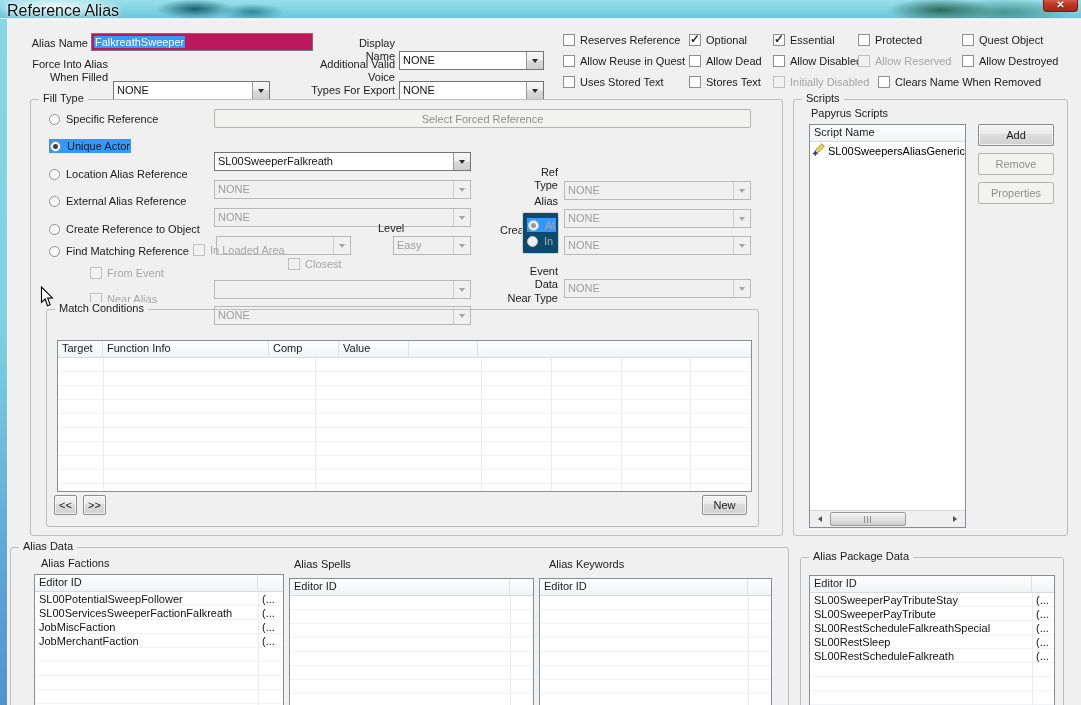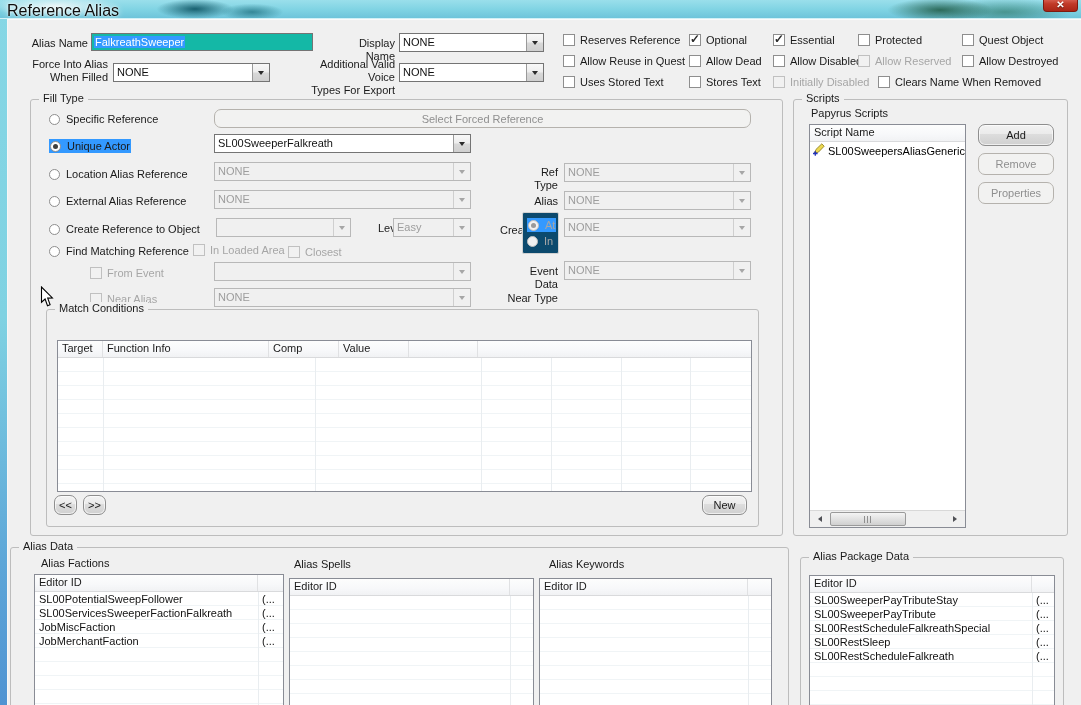--- a/index.html
+++ b/index.html
@@ -32,27 +32,27 @@
   .close-btn span { color:#fff; font-size:10px; font-weight:bold; line-height:12px; text-shadow:0 1px 1px rgba(0,0,0,.5); }
 
   
   .client { position:absolute; left:7px; top:19px; width:1074px; height:686px;
     background:#f0f0f0; border-top:1px solid #fbfbfb; border-left:1px solid #f7f7f7; }
 
   .lbl { position:absolute; font-size:11px; line-height:13px; color:#1a1a1a; }
   .r { text-align:right;padding-left:17px; }
 
   
-  .tbox { position:absolute; background:#14b8a6; border:1px solid #747474; height:18px;
+  .tbox { position:absolute; background:#be185d; border:1px solid #747474; height:18px;
     font-size:11px; display:flex; align-items:center; padding:0 2px; overflow:hidden; }
   .sel { background:#3399ff; color:#fff; padding:0 1px; white-space:nowrap; }
 
   
   .combo { position:absolute; height:19px; background:#fff; border:1px solid #747474;
-    display:flex; align-items:stretch; }
+    display:flex; align-items:stretch;margin-top:18px; }
   .combo .val { flex:1; font-size:11px; color:#111; padding:2px 3px 0 3px; white-space:nowrap; overflow:hidden; }
   .combo .cbtn { width:17px; display:flex; align-items:center; justify-content:center;
     background:linear-gradient(#f8f8f8,#eeeeee 45%,#d8d8d8 55%,#cfcfcf); border-left:1px solid #9a9a9a; }
   .combo .arr { width:0; height:0; border:3.5px solid transparent; border-top:4px solid #2a2a2a; margin-top:4px; }
   .combo.dis { background:#f0f0f0; border-color:#b8b8b8; }
   .combo.dis .val { color:#9d9d9d; }
   .combo.dis .cbtn { background:#f0f0f0; border-left:1px solid #cfcfcf; }
   .combo.dis .arr { border-top-color:#a6a6a6; }
 
   
@@ -68,21 +68,21 @@
   .radio.sel .rb::after { content:""; position:absolute; left:2px; top:2px; width:5px; height:5px; border-radius:50%; background:#3f3f3f; }
   .radio.dis { color:#a6a6a6; }
   .radio.dis .rb { border-color:#c0c0c0; background:#f1f1f1; }
   .radio.dis.sel .rb::after { background:#9a9a9a; }
 
   
   .group { position:absolute; border:1px solid #bdbdbd; border-radius:3px; }
   .glabel { position:absolute; top:-8px; left:8px; background:#f0f0f0; padding:0 4px; font-size:11px; color:#1a1a1a; white-space:nowrap; }
 
   
-  .btn7 { position:absolute; border:1px solid #8e8e8e; border-radius:7px; font-size:11px; color:#1a1a1a;
+  .btn7 { position:absolute; border:1px solid #8e8e8e; border-radius:2px; font-size:11px; color:#1a1a1a;
     background:linear-gradient(#f3f3f3,#ebebeb 45%,#dddddd 46%,#d0d0d0);
     box-shadow:inset 0 0 0 1px rgba(255,255,255,.65);
     display:flex; align-items:center; justify-content:center; white-space:nowrap; }
   .btn7.dis { border-color:#b5b2ad; background:#f2f2f1; color:#8f8f8f; box-shadow:none; }
 
   
   .list { position:absolute; background:#fff; border:1px solid #898c95; overflow:hidden; }
   .lhead { display:flex; height:17px; background:linear-gradient(#fdfdfd,#f7f8fa 60%,#f1f2f4); border-bottom:1px solid #d9dadc; }
   .lhead .hc { font-size:11px; color:#1a1a1a; padding:1px 4px 0 4px; border-right:1px solid #e0e1e3; white-space:nowrap; overflow:hidden; flex:none; }
   .lbody { position:absolute; left:0; right:0; top:17px; bottom:0;
@@ -275,21 +275,21 @@
       </div>
 
     <div class="radio" style="left:18px;top:144px">
         <span class="rb"></span>
         <span>Find Matching Reference</span>
       </div>
     <div class="cb dis" style="left:162px;top:143px">
         <span class="box"></span>
         <span>In Loaded Area</span>
       </div>
-    <div class="cb dis" style="left:257px;top:145px">
+    <div class="cb dis" style="left:257px;top:157px">
         <span class="box"></span>
         <span>Closest</span>
       </div>
 
     <div class="cb dis" style="left:59px;top:166px">
         <span class="box"></span>
         <span>From Event</span>
       </div>
     <div class="combo dis" style="left:183px;top:162px;width:257px">
         <span class="val"></span>

